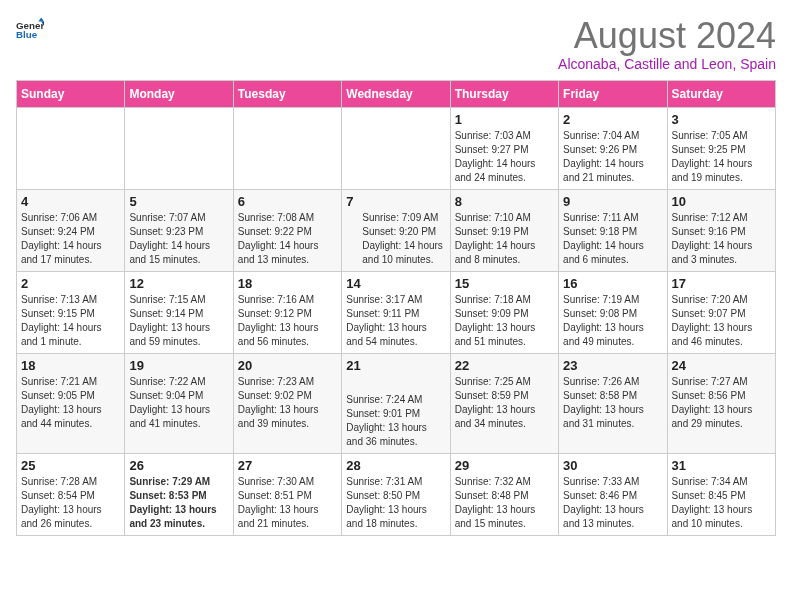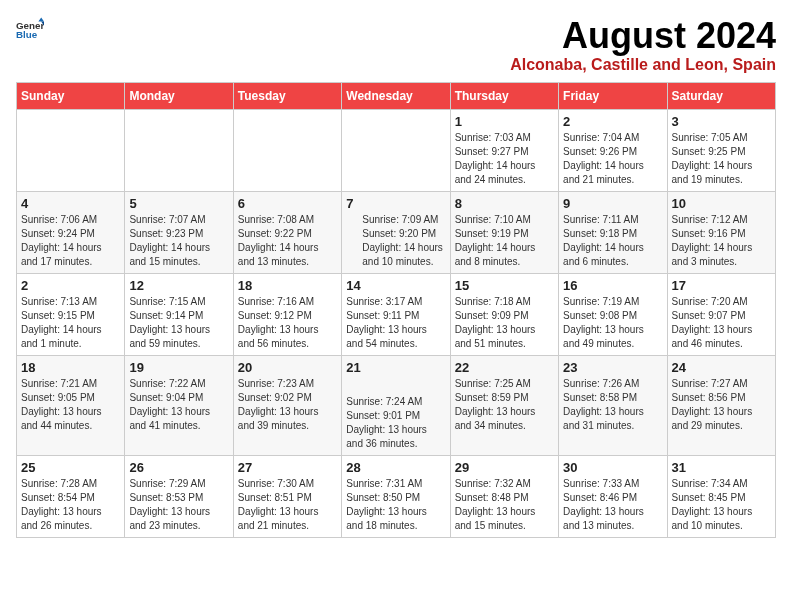--- a/index.html
+++ b/index.html
@@ -23,37 +23,36 @@
     }
     .logo-icon {
       width: 28px;
       height: 28px;
     }
     .title-block {
       text-align: right;
     }
     .month-year {
       font-size: 36px;
-      font-weight: bold;
-      color: #000000;
+      font-weight: normal;
+      color: #737373;
       line-height: 1.1;
       margin-left: 27px;
     }
     .location {
-      font-size: 16px;
-      color: #b91c1c;
-      font-weight: bold;
+      font-size: 14px;
+      color: #a21caf;
     }
     table {
       width: 100%;
       border-collapse: collapse;
       font-size: 11px;
     }
     thead tr th {
-      background-color: #ef4444;
+      background-color: #ec4899;
       color: #fff;
       padding: 6px 4px;
       text-align: left;
       font-size: 12px;
       font-weight: bold;
       border: 1px solid #ccc;
     }
     tbody tr td {
       border: 1px solid #ccc;
       vertical-align: top;
@@ -295,21 +294,21 @@
       <tr>
         <td>
           <div class="day-number">25</div>
           <div class="day-info" style="white-space: pre-line;">Sunrise: 7:28 AM
 Sunset: 8:54 PM
 Daylight: 13 hours
 and 26 minutes.</div>
         </td>
         <td>
           <div class="day-number">26</div>
-          <div class="day-info" style="white-space: pre-line;">Sunrise: 7:29 AM
+          <div class="day-info" style="white-space: pre-line; font-weight: bold;">Sunrise: 7:29 AM
 Sunset: 8:53 PM
 Daylight: 13 hours
 and 23 minutes.</div>
         </td>
         <td>
           <div class="day-number">27</div>
           <div class="day-info" style="white-space: pre-line;">Sunrise: 7:30 AM
 Sunset: 8:51 PM
 Daylight: 13 hours
 and 21 minutes.</div>

